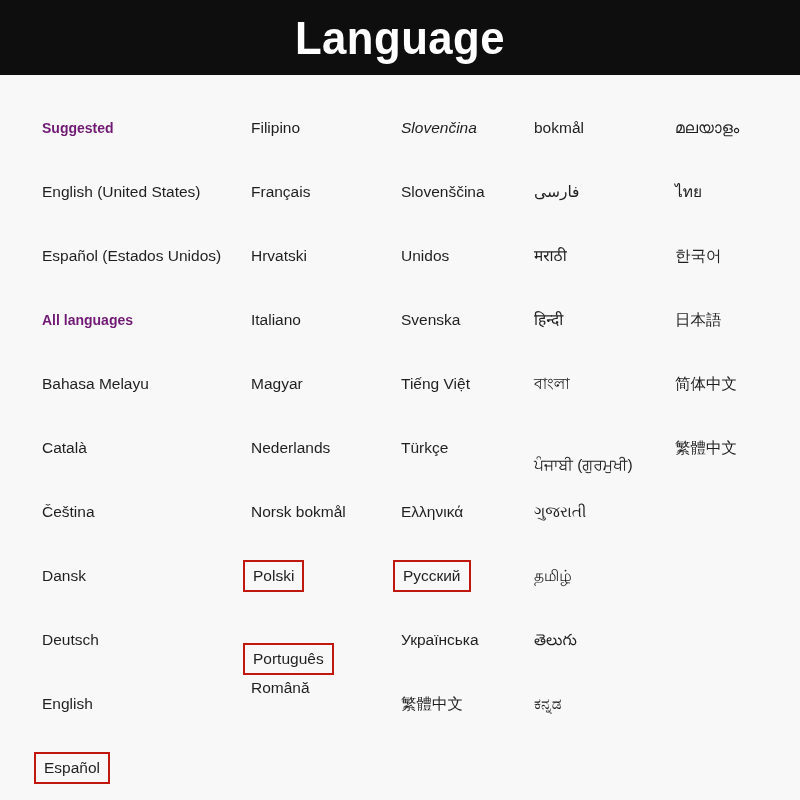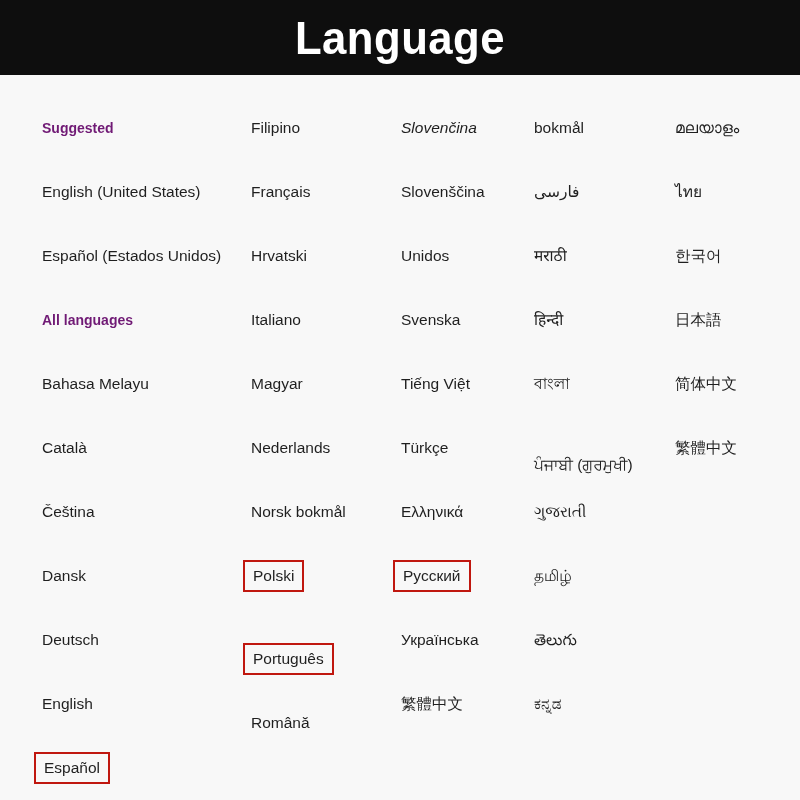--- a/index.html
+++ b/index.html
@@ -151,21 +151,21 @@
         </div>
         <div class="lang-row" style="top: 421px;">
           <span class="lang-label">Norsk bokmål</span>
         </div>
         <div class="lang-row boxed" style="top: 485px;">
           <span class="lang-label">Polski</span>
         </div>
         <div class="lang-row boxed" style="top: 568px; justify-content: flex-end;">
           <span class="lang-label">Português</span>
         </div>
-        <div class="lang-row" style="top: 632px;">
+        <div class="lang-row" style="top: 597px;">
           <span class="lang-label">Română</span>
         </div>
       </div>
       <div class="column col-2">
         <div class="lang-row" style="top: 37px; font-style: italic;">
           <span class="lang-label">Slovenčina</span>
         </div>
         <div class="lang-row" style="top: 101px;">
           <span class="lang-label">Slovenščina</span>
         </div>

